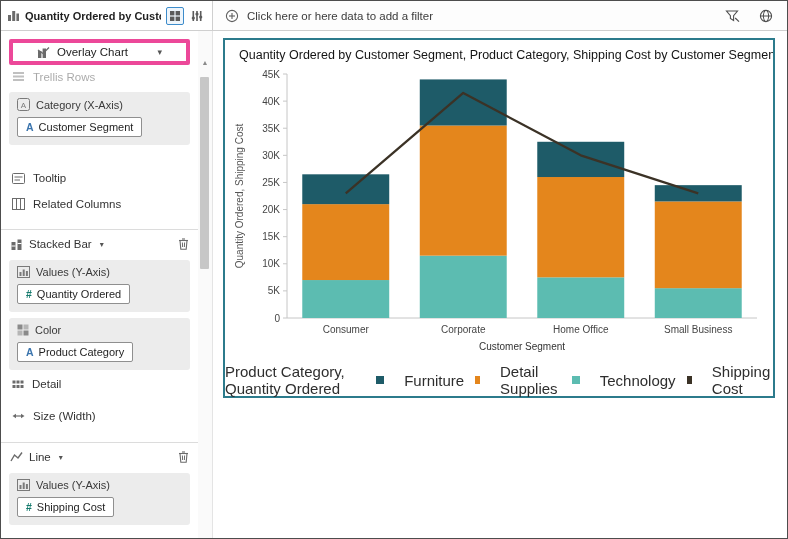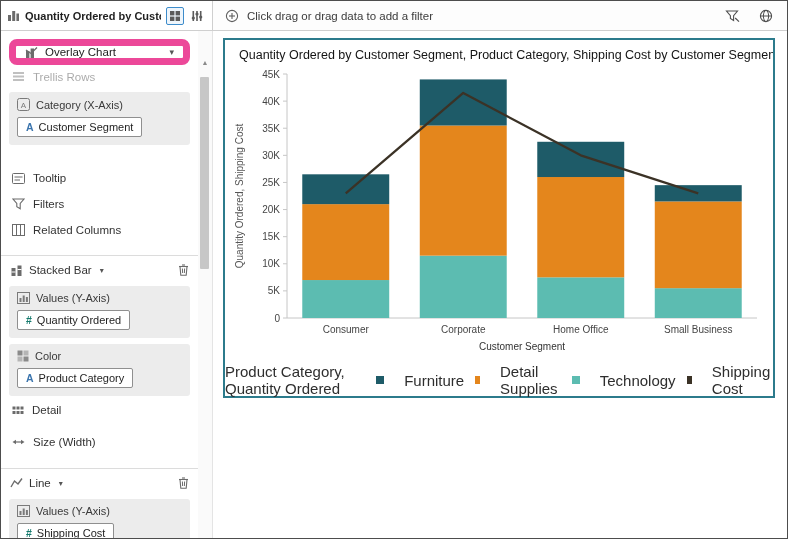--- a/index.html
+++ b/index.html
@@ -26,21 +26,21 @@
   .body{display:flex;height:507px}
   .sidebar{width:212px;display:flex;background:#fff;border-right:1px solid #e4e4e4}
   .sb-content{flex:1;overflow:hidden}
   .sb-scrollbar{width:14px;position:relative;background:#fafafa}
   .sb-arrow{position:absolute;top:28px;left:0;width:14px;text-align:center;font-size:7px;color:#8a8a8a;cursor:pointer}
   .sb-thumb{position:absolute;top:46px;left:2px;width:9px;height:192px;background:#c7c7c7;border-radius:1px;cursor:pointer}
   .main{flex:1;background:#fff;padding:7px 0 0 10px}
 
   
   .chart-type-select{display:flex;align-items:center;gap:7px;height:26px;margin:8px 8px 0 8px;
-                     padding:0 9px;border:7px solid #ec4899;border-radius:8px;background:#fff;cursor:pointer}
+                     padding:0 24px;border:4px solid #ec4899;border-radius:2px;background:#fff;cursor:pointer}
   .chart-type-select .caret{margin-left:auto;font-size:9px;color:#555}
   .sb-row{display:flex;align-items:center;gap:8px;height:26px;padding:0 11px;color:#333;cursor:pointer}
   .sb-row.dimmed{opacity:.42;height:19px;margin-top:2px}
   .field-box{background:#ececec;border-radius:3px;margin:6px 8px 0 8px;padding:6px 8px 8px 8px}
   .fb-label{display:flex;align-items:center;gap:6px;color:#3a3a3a;font-size:11px}
   .pill{display:inline-flex;align-items:center;gap:5px;background:#fff;border:1px solid #8f8f8f;
         border-radius:2px;padding:3px 8px;margin-top:6px;font-size:11px;color:#1e1e1e;cursor:pointer}
   .pfx{font-weight:bold;font-size:10.5px}
   .pfx.attr{color:#3a74ad}
   .pfx.meas{color:#147a6d}
@@ -95,21 +95,21 @@
     </span>
   </div>
   <div class="filter-bar">
     <span class="plus-circle">
       <svg width="14" height="14">
           <circle cx="7" cy="7" r="5.6" fill="none" stroke="#5f5f5f" stroke-width="1.1"></circle>
           <line x1="7" y1="4" x2="7" y2="10" stroke="#5f5f5f" stroke-width="1.1"></line>
           <line x1="4" y1="7" x2="10" y2="7" stroke="#5f5f5f" stroke-width="1.1"></line>
         </svg>
     </span>
-    <span class="filter-prompt">Click drag or drag data to add a filter</span>
+    <span class="filter-prompt">Click here or here data to add a filter</span>
     <span class="fb-right">
       <span class="icon-btn">
         <svg width="15" height="14">
             <path d="M1.5 2 H12.5 L8.6 6.6 V11.4 L5.4 9.4 V6.6 Z" fill="none" stroke="#4f4f4f" stroke-width="1.1"></path>
             <line x1="10.2" y1="9" x2="14" y2="12.6" stroke="#4f4f4f" stroke-width="1.2"></line>
           </svg>
       </span>
       <span class="icon-btn">
         <svg width="14" height="14">
             <circle cx="7" cy="7" r="5.6" fill="none" stroke="#4f4f4f" stroke-width="1.1"></circle>
@@ -166,28 +166,20 @@
 
       <div class="sb-row" style="margin-top:20px">
         <span class="gico">
           <svg width="13" height="11">
               <rect x="0.5" y="0.5" width="12" height="10" rx="1" fill="none" stroke="#6b6b6b"></rect>
               <line x1="2.5" y1="4" x2="10.5" y2="4" stroke="#6b6b6b"></line>
               <line x1="2.5" y1="7" x2="8" y2="7" stroke="#6b6b6b"></line>
             </svg>
         </span>
         <span>Tooltip</span>
-      </div>
-      <div class="sb-row">
-        <span class="gico">
-          <svg width="13" height="12">
-              <path d="M1 1 H12 L8.2 5.5 V10.8 L4.8 8.8 V5.5 Z" fill="none" stroke="#6b6b6b" stroke-width="1.1"></path>
-            </svg>
-        </span>
-        <span>Filters</span>
       </div>
       <div class="sb-row">
         <span class="gico">
           <svg width="13" height="12">
               <rect x="0.5" y="0.5" width="12" height="11" fill="none" stroke="#6b6b6b"></rect>
               <line x1="4.5" y1="0.5" x2="4.5" y2="11.5" stroke="#6b6b6b"></line>
               <line x1="8.5" y1="0.5" x2="8.5" y2="11.5" stroke="#6b6b6b"></line>
             </svg>
         </span>
         <span>Related Columns</span>

